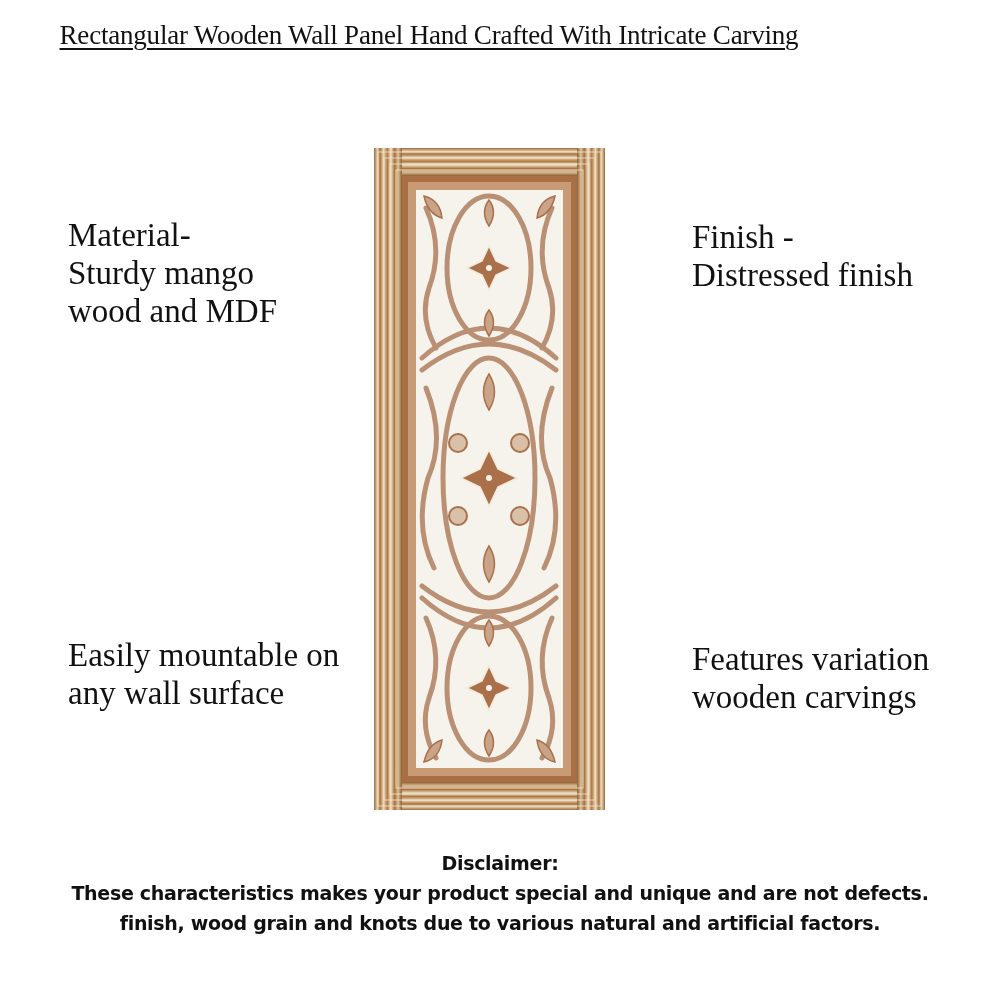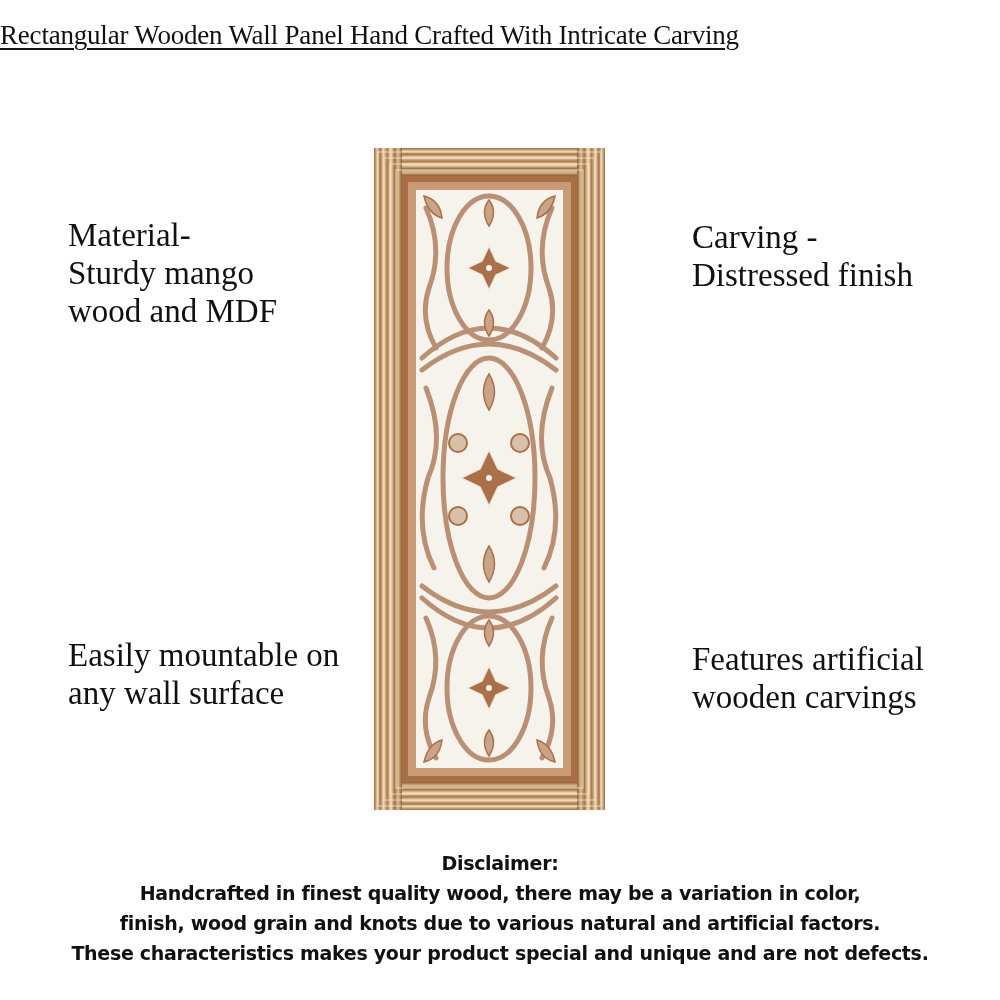--- a/index.html
+++ b/index.html
@@ -1,18 +1,18 @@
 <!DOCTYPE html>
 <html><head>
   <meta charset="utf-8">
   <style>
     html, body { margin:0; padding:0; background:#ffffff; }
     body { width:1000px; height:1000px; position:relative; overflow:hidden; }
     .title {
-      position:absolute; left:0; top:20px; width:858px; 
+      position:absolute; left:0; top:20px; width:858px; text-align:center;
       font-family:"Liberation Serif", serif; font-size:27px; color:#111;
       letter-spacing:-0.2px;
     }
     .title span { text-decoration:underline; text-underline-offset:4px; text-decoration-thickness:1.5px; }
     .feature {
       position:absolute; font-family:"Liberation Serif", serif; font-size:33px;
       color:#111; line-height:38px; white-space:pre-line;
     }
     .f-material { left:68px; top:216px; }
     .f-finish { left:692px; top:218px; }
@@ -27,25 +27,25 @@
     .panel { position:absolute; left:374px; top:148px; width:231px; height:662px; }
   </style>
 </head>
 <body>
 
 <div class="title"><span>Rectangular Wooden Wall Panel Hand Crafted With Intricate Carving</span></div>
 
 <div class="feature f-material">Material-
 Sturdy mango
 wood and MDF</div>
-<div class="feature f-finish">Carving -
+<div class="feature f-finish">Finish -
 Distressed finish</div>
 <div class="feature f-mount">Easily mountable on
 any wall surface</div>
-<div class="feature f-carving">Features artificial
+<div class="feature f-carving">Features variation
 wooden carvings</div>
 
 <div class="panel">
   <svg width="231" height="662" viewBox="0 0 231 662" xmlns="http://www.w3.org/2000/svg">
     <defs>
       <linearGradient id="frameV" x1="0" x2="1" y1="0" y2="0">
         <stop offset="0" stop-color="#9c6a3c"></stop>
           <stop offset="0.12" stop-color="#e8d3b0"></stop>
         <stop offset="0.22" stop-color="#a8733f"></stop>
           <stop offset="0.34" stop-color="#ead8b8"></stop>
@@ -133,16 +133,15 @@
       <path d="M50 48 Q66 52 68 70 Q54 66 50 48 Z"></path>
       <path d="M181 48 Q165 52 163 70 Q177 66 181 48 Z"></path>
       <path d="M50 614 Q66 610 68 592 Q54 596 50 614 Z"></path>
       <path d="M181 614 Q165 610 163 592 Q177 596 181 614 Z"></path>
     </g>
   </svg>
 </div>
 
 <div class="disclaimer">
   <span class="d-line">Disclaimer:</span>
-  <span class="d-line">Handcrafted in finest quality wood, there may be a variation in color,</span>
+  <span class="d-line">These characteristics makes your product special and unique and are not defects.</span>
   <span class="d-line">finish, wood grain and knots due to various natural and artificial factors.</span>
-  <span class="d-line">These characteristics makes your product special and unique and are not defects.</span>
 </div>
 
 </body></html>

